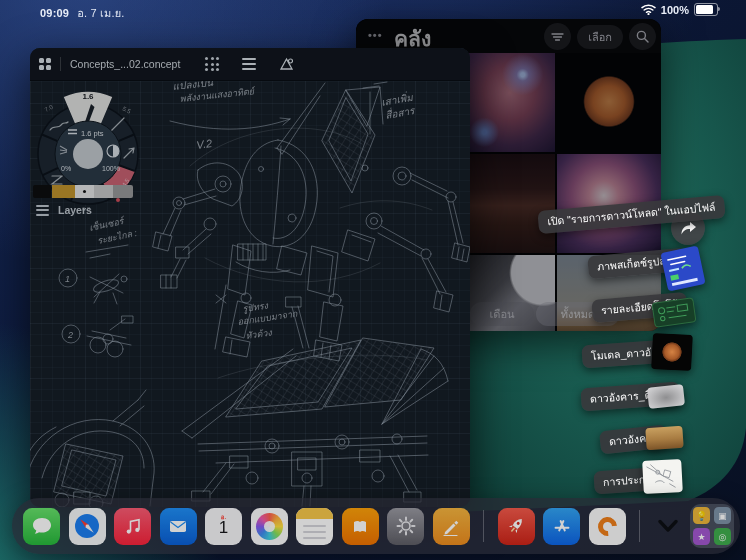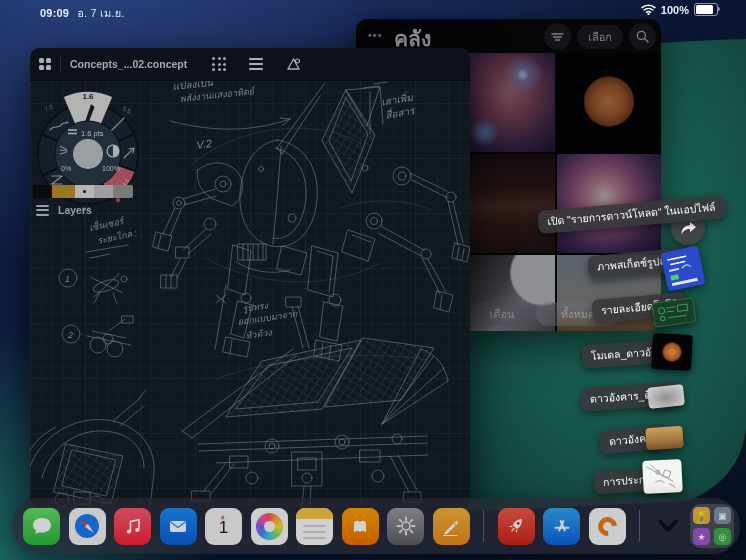--- a/index.html
+++ b/index.html
@@ -46,21 +46,21 @@
   .seg.months{width:64px;background:rgba(118,118,128,.32);}
   .seg.all{width:84px;background:rgba(175,175,185,.42);color:rgba(250,250,252,.9);}
   #ph-dim{position:absolute;inset:0;background:rgba(6,8,12,.40);z-index:5;pointer-events:none;}
   
   #concepts-win{left:30px;top:48px;width:440px;height:459px;background:#161d25;border-radius:10px;overflow:hidden;box-shadow:0 14px 44px rgba(0,0,0,.65);z-index:20;}
   #cp-toolbar{position:absolute;left:0;top:0;right:0;height:32px;background:#10151c;border-bottom:1px solid #070b10;display:flex;align-items:center;z-index:6;color:#cfd6dd;}
   .tb-left{display:flex;align-items:center;gap:9px;padding-left:9px;}
   .appgrid{display:grid;grid-template-columns:5px 5px;grid-template-rows:5px 5px;gap:2px;}
   .appgrid span{background:#dfe5ea;border-radius:1.5px;display:block;}
   .tb-sep{width:1px;height:14px;background:rgba(255,255,255,.18);}
-  .tb-title{font-size:10.5px;font-weight:700;color:#d7dde3;}
+  .tb-title{font-size:10.5px;font-weight:400;color:#d7dde3;}
   .dotgrid{display:grid;grid-template-columns:3px 3px 3px;grid-template-rows:3px 3px 3px;gap:2.5px;margin-left:16px;}
   .dotgrid span{background:#cfd6dd;border-radius:50%;display:block;}
   .stack-ic{margin-left:14px;display:flex;flex-direction:column;gap:2.5px;}
   .stack-ic span{width:14px;height:2.5px;background:#dfe5ea;border-radius:1px;display:block;}
   .shape-ic{margin-left:14px;width:15px;height:15px;}
   .tb-right{margin-left:auto;display:flex;align-items:center;gap:11px;padding-right:11px;font-size:10.5px;font-weight:600;color:#cfd6dd;}
   .tb-pro{letter-spacing:.5px;font-weight:700;}
   .tb-ic{width:14px;height:14px;display:block;}
   #cp-canvas{position:absolute;left:0;top:0;width:440px;height:459px;}
   

